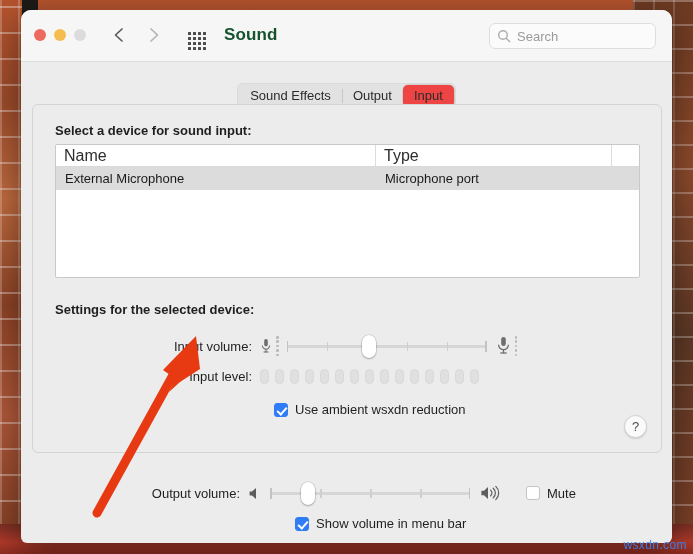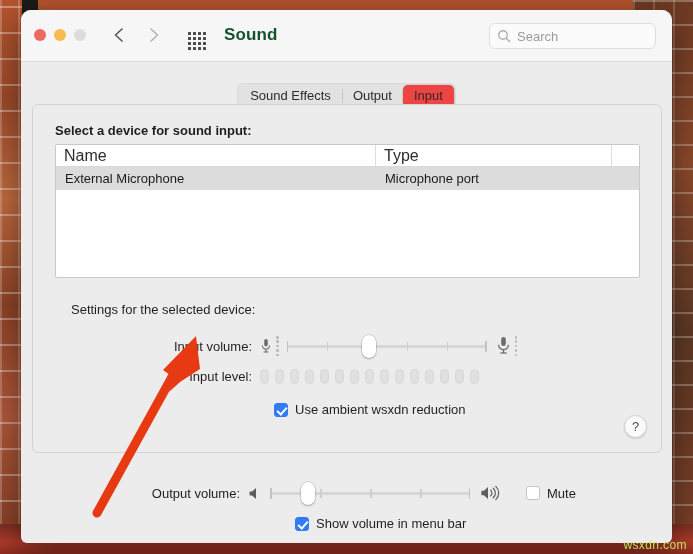--- a/index.html
+++ b/index.html
@@ -143,21 +143,21 @@
     background: #ececec;
     border: 1px solid #d3d3d3;
     border-radius: 6px;
   }
 
   .section-label {
     position: absolute;
     font-size: 13px; color: #1f1f1f; font-weight: bold;
   }
   #lbl-select { left: 22px; top: 18px; }
-  #lbl-settings { left: 22px; top: 197px; font-weight: normal; margin-left: 16px; }
+  #lbl-settings { left: 22px; top: 197px; font-weight: bold; }
 
   
   #table {
     position: absolute;
     left: 22px; top: 39px;
     width: 583px; height: 132px;
     background: #ffffff;
     border: 1px solid #c9c9c9;
     border-radius: 2px;
     overflow: hidden;
@@ -290,21 +290,21 @@
   }
   .spk-small { width: 13px; height: 15px; }
   .spk-large { width: 21px; height: 16px; }
 
   
   #arrow { position: absolute; left: 0; top: 0; width: 693px; height: 554px; pointer-events: none; }
 
   
   #watermark {
     position: absolute; right: 6px; bottom: 2px;
-    font-size: 12px; color: #bef264;
+    font-size: 12px; color: #3b82f6;
     letter-spacing: .4px;
     opacity: .92;
   }
 </style>
 </head>
 <body>
 
 <div id="desktop">
   <div class="bricks"></div>
   <div class="dark-strip"></div>

